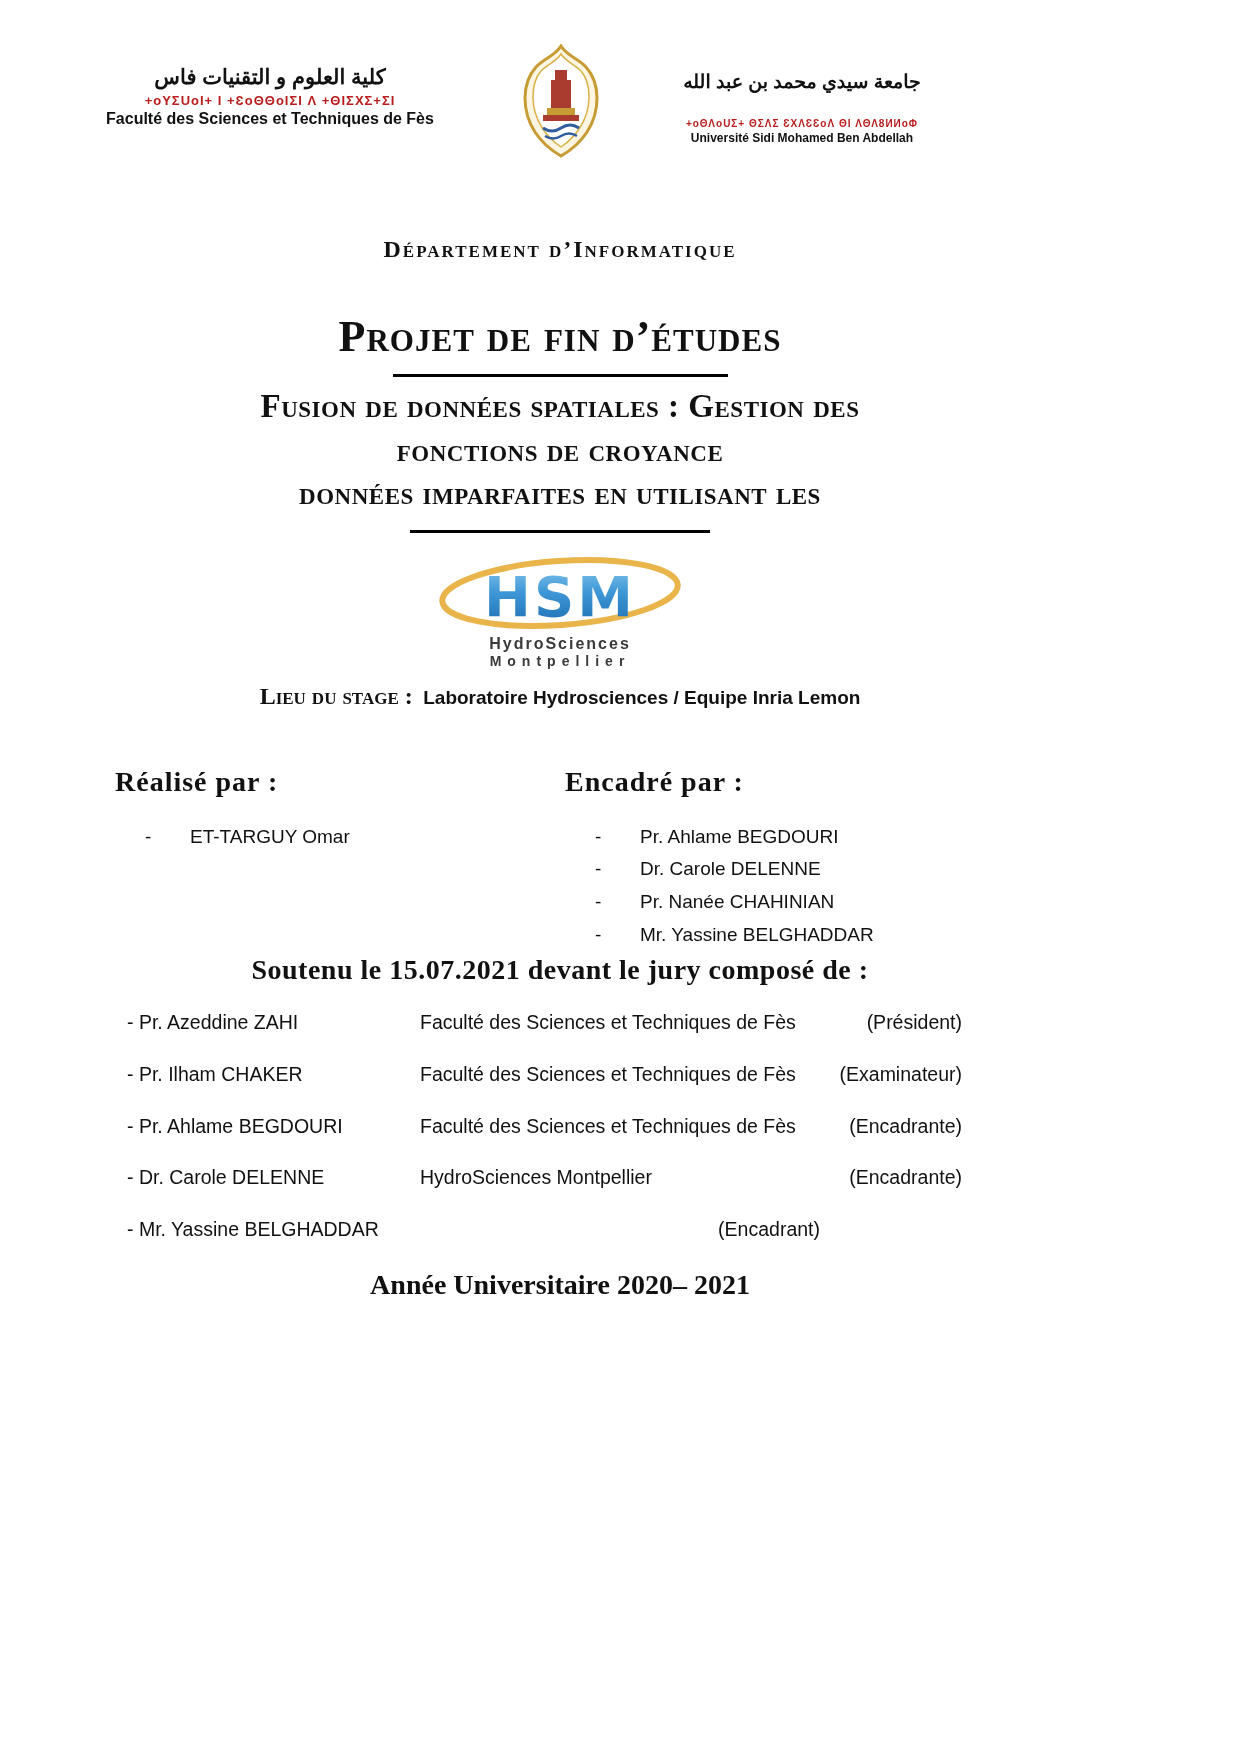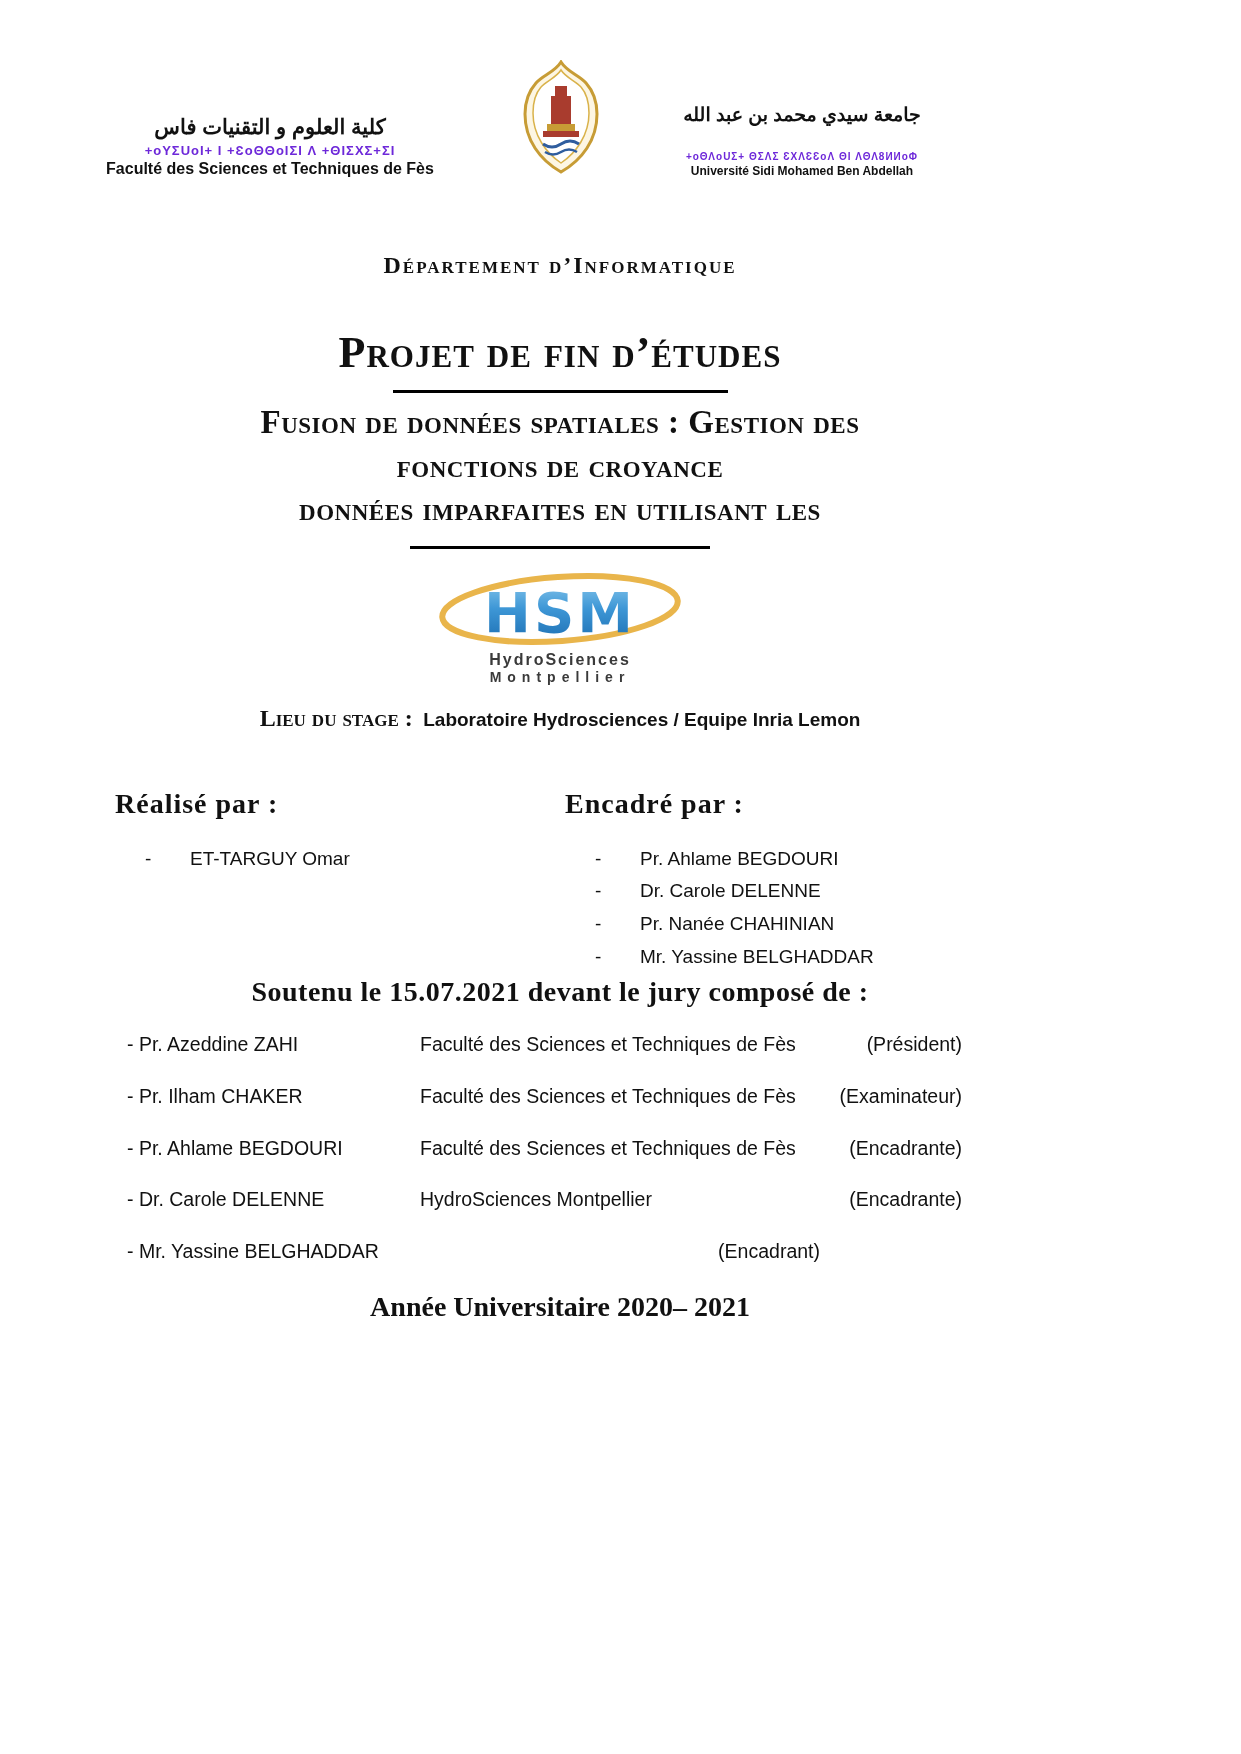--- a/index.html
+++ b/index.html
@@ -5,27 +5,27 @@
   * { margin:0; padding:0; box-sizing:border-box; }
   html, body { background:#ffffff; }
   body {
     width:1241px; height:1754px;
     font-family:"Liberation Sans", sans-serif;
     color:#111; position:relative; overflow:hidden;
   }
   .page { width:1241px; height:1754px; position:relative; background:#fff; }
 
   
-  .header { display:flex; align-items:flex-end; padding-top:60px; padding-left:95px; }
+  .header { display:flex; align-items:flex-start; padding-top:44px; padding-left:95px; }
   .inst { text-align:center; }
   .inst-left  { width:350px; margin-right:70px; margin-top:20px; }
   .inst-right { width:330px; margin-left:30px;  margin-top:26px; }
   .arabic { font-size:21px; font-weight:bold; line-height:1.25; }
   .inst-right .arabic { font-size:19px; }
-  .tifinagh { font-size:13px; font-weight:bold; letter-spacing:1px; margin-top:3px; color:#6d28d9; white-space:nowrap; }
+  .tifinagh { font-size:13px; font-weight:bold; letter-spacing:1px; margin-top:3px; color:#b91c1c; white-space:nowrap; }
   .inst-right .tifinagh { font-size:10px;margin-top:24px; }
   .inst-name { font-size:16px; font-weight:bold; margin-top:2px; }
   .inst-right .inst-name { font-size:12px; }
   .emblem { width:92px; flex:0 0 92px; }
 
   
   .content { width:1010px; margin-left:55px; }
   .dept {
     text-align:center; margin-top:74px;
     font-family:"Liberation Serif", serif; font-weight:bold;
@@ -60,21 +60,21 @@
     font-size:56px; line-height:92px; letter-spacing:3px;
     background:linear-gradient(180deg, #a8dcf5 0%, #3e97d6 45%, #0d5ca2 100%);
     -webkit-background-clip:text; background-clip:text;
     color:#2f8fd0; -webkit-text-fill-color:transparent;
   }
   .hsm-sub { text-align:center; font-weight:bold; color:#3a3a3a; }
   .hsm-sub1 { margin-top:-8px; font-size:16px; letter-spacing:2px; }
   .hsm-sub2 { font-size:14px; letter-spacing:6px; }
 
   
-  .stage { text-align:center; margin-top:20px; }
+  .stage { text-align:center; margin-top:14px; }
   .stage-label {
     font-family:"Liberation Serif", serif; font-weight:bold;
     font-variant:small-caps; font-size:24px;
   }
   .stage-value { font-size:19px; font-weight:bold; margin-left:6px; }
 
   
   .cols { display:flex; margin-top:56px; }
   .col-left  { margin-left:60px; width:330px; }
   .col-right { margin-left:120px; width:430px; }

